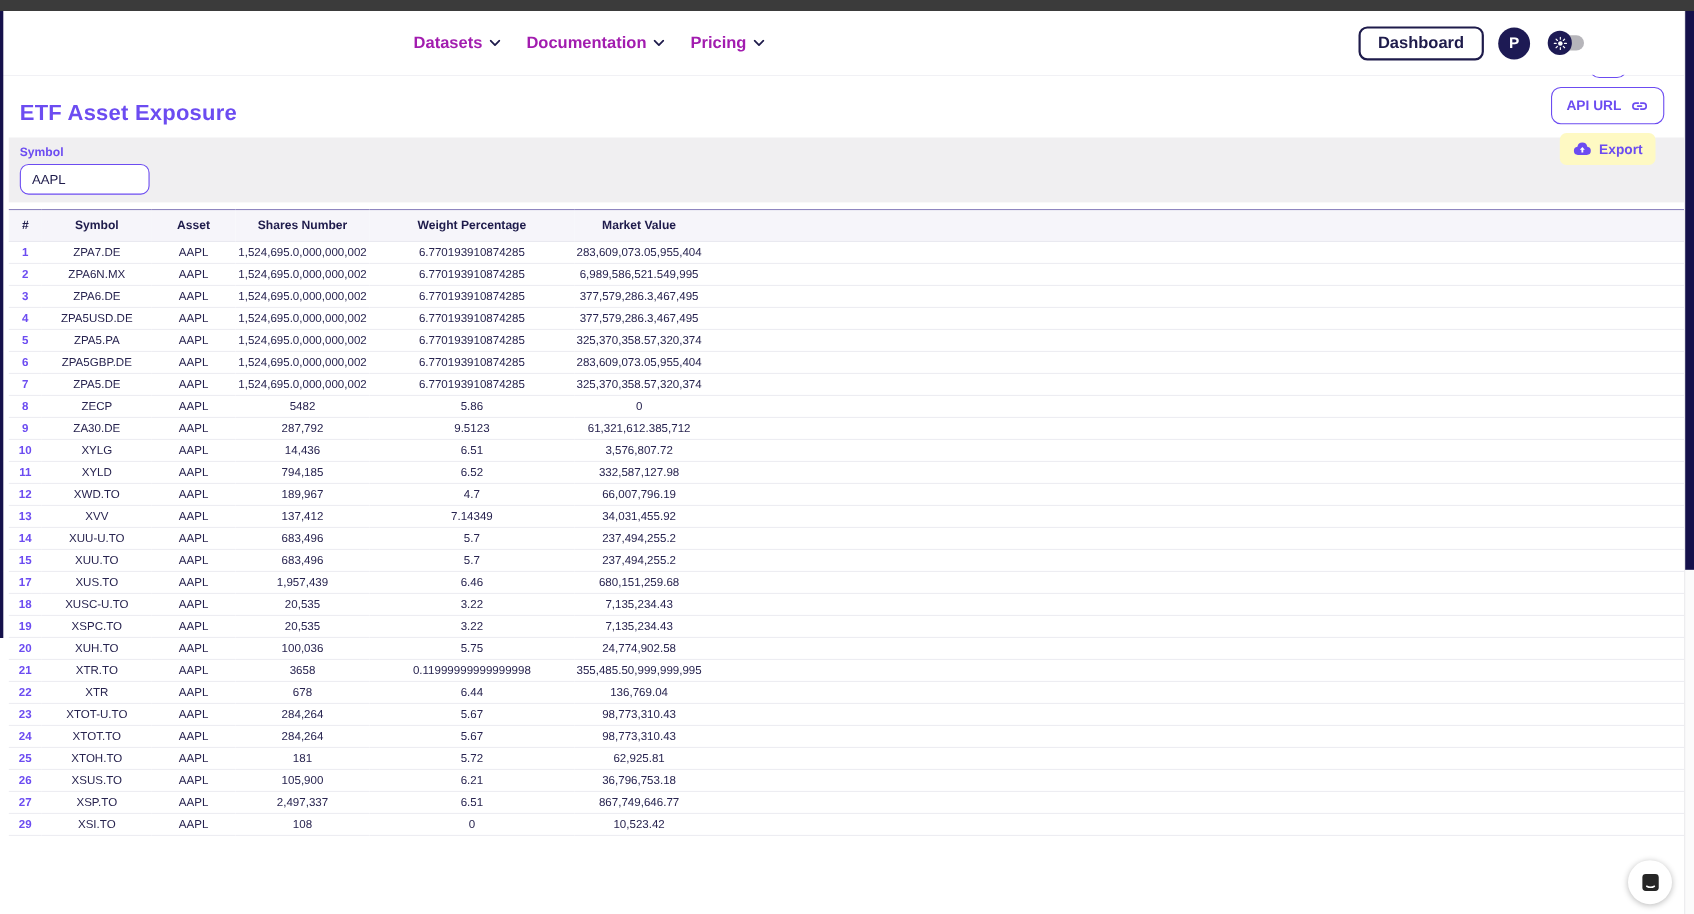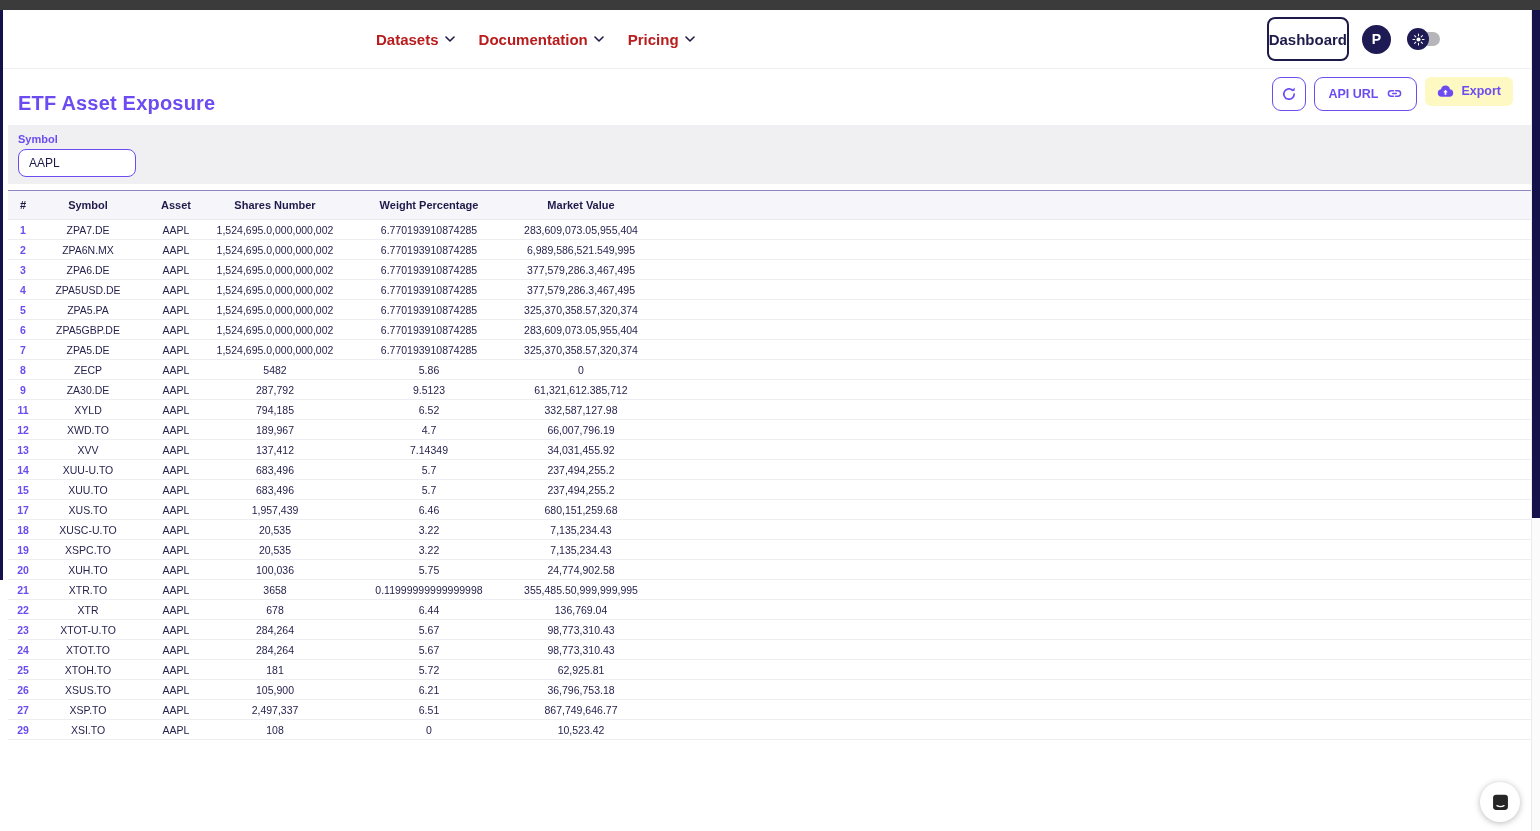--- a/index.html
+++ b/index.html
@@ -8,36 +8,36 @@
 
   
   .topbar { position: absolute; top: 0; left: 0; width: 1540px; height: 10px; background: #3b3b3b; z-index: 50; }
   .left-edge { position: absolute; top: 10px; left: 0; width: 3px; height: 570px; background: #15114b; z-index: 49; }
   .scrollbar { position: absolute; top: 10px; right: 0; width: 9px; height: 821px; background: #fbfbfb; border-left: 1px solid #ebebee; z-index: 48; }
   .scroll-thumb { position: absolute; top: 0; left: 0; width: 9px; height: 508px; background: #15114b; }
 
   
   .nav { position: relative; margin-top: 10px; height: 58px; background: #fff; }
   .nav-center { position: absolute; left: 376px; top: 0; height: 100%; display: flex; align-items: center; gap: 24px; }
-  .nav-item { display: flex; align-items: center; gap: 6px; font-size: 15px; font-weight: 600; color: #b91c1c; cursor: pointer; }
+  .nav-item { display: flex; align-items: center; gap: 6px; font-size: 15px; font-weight: 600; color: #a21caf; cursor: pointer; }
   .nav-right { position: absolute; right: 100px; top: 0; height: 100%; display: flex; align-items: center; }
-  .dashboard-btn { height: 44px; padding: 0 0; background: #fff; border: 2px solid #1e1b4b; border-radius: 8px;
+  .dashboard-btn { height: 31px; padding: 0 16px; background: #fff; border: 2px solid #1e1b4b; border-radius: 8px;
     font-family: inherit; font-size: 15px; font-weight: 700; color: #1e1b4b; cursor: pointer; }
   .avatar { width: 29px; height: 29px; margin-left: 13px; border-radius: 50%; background: #1d1a54; color: #fff;
     font-size: 14px; font-weight: 700; display: flex; align-items: center; justify-content: center; cursor: pointer; }
   .toggle { position: relative; width: 33px; height: 14px; margin-left: 16px; cursor: pointer; }
   .toggle-track { position: absolute; right: 0; top: 0; width: 30px; height: 14px; background: #b6b5ba; border-radius: 7px; }
   .toggle-knob { position: absolute; left: 0; top: -4px; width: 22px; height: 22px; background: #1d1a54; border-radius: 50%;
     display: flex; align-items: center; justify-content: center; }
 
   
   .page-head { height: 50px; border-top: 1px solid #f0f0f4; display: flex; align-items: center;
     justify-content: space-between; padding: 0 27px 0 18px; }
   .page-title { font-size: 20px; font-weight: 700; color: #6c4cf1; letter-spacing: .2px; margin-top: 20px; }
-  .head-actions { display: flex; align-items: flex-start; gap: 8px; }
+  .head-actions { display: flex; align-items: center; gap: 8px; flex-direction: column; }
   .icon-btn { width: 34px; height: 34px; background: #fff; border: 1px solid #6c4cf1; border-radius: 9px;
     display: flex; align-items: center; justify-content: center; cursor: pointer; }
   .api-btn { height: 34px; padding: 0 13px; background: #fff; border: 1px solid #6c4cf1; border-radius: 9px;
     display: flex; align-items: center; gap: 8px; font-family: inherit; font-size: 12.5px; font-weight: 700;
     color: #6c4cf1; cursor: pointer; }
   .export-btn { height: 29px; padding: 0 12px; background: #fef9c3; border: none; border-radius: 6px;
     display: flex; align-items: center; gap: 7px; font-family: inherit; font-size: 12.5px; font-weight: 700;
     color: #6c4cf1; cursor: pointer; }
 
   
@@ -235,20 +235,29 @@
       <tr>
         <td class="num">9</td>
         <td>ZA30.DE</td>
         <td>AAPL</td>
         <td>287,792</td>
         <td>9.5123</td>
         <td>61,321,612.385,712</td>
         <td></td>
       </tr>
       <tr>
+        <td class="num">10</td>
+        <td>XYLG</td>
+        <td>AAPL</td>
+        <td>14,436</td>
+        <td>6.51</td>
+        <td>3,576,807.72</td>
+        <td></td>
+      </tr>
+      <tr>
         <td class="num">11</td>
         <td>XYLD</td>
         <td>AAPL</td>
         <td>794,185</td>
         <td>6.52</td>
         <td>332,587,127.98</td>
         <td></td>
       </tr>
       <tr>
         <td class="num">12</td>

